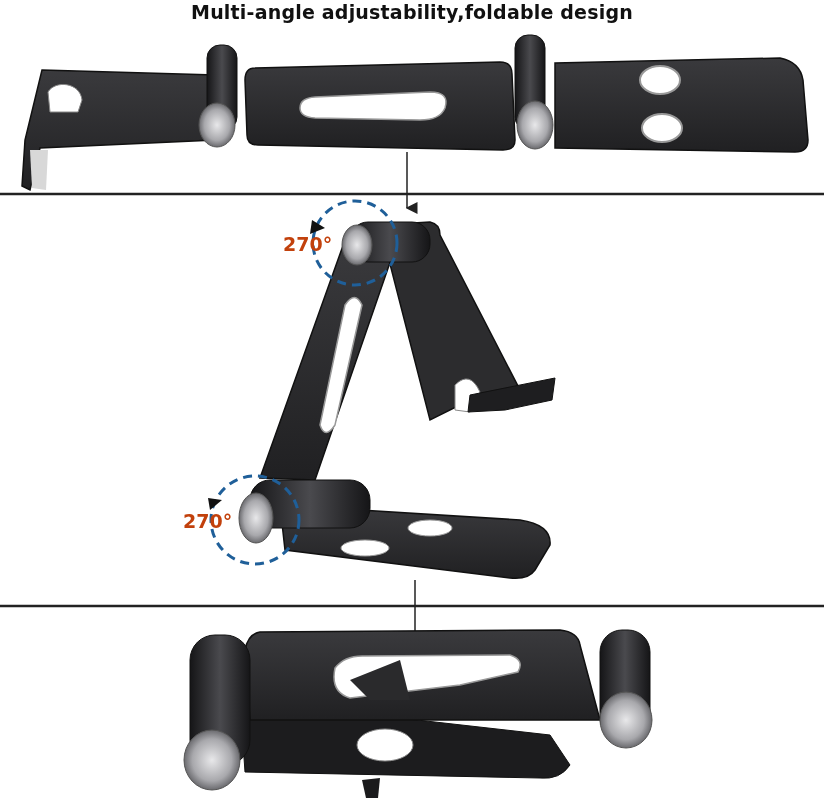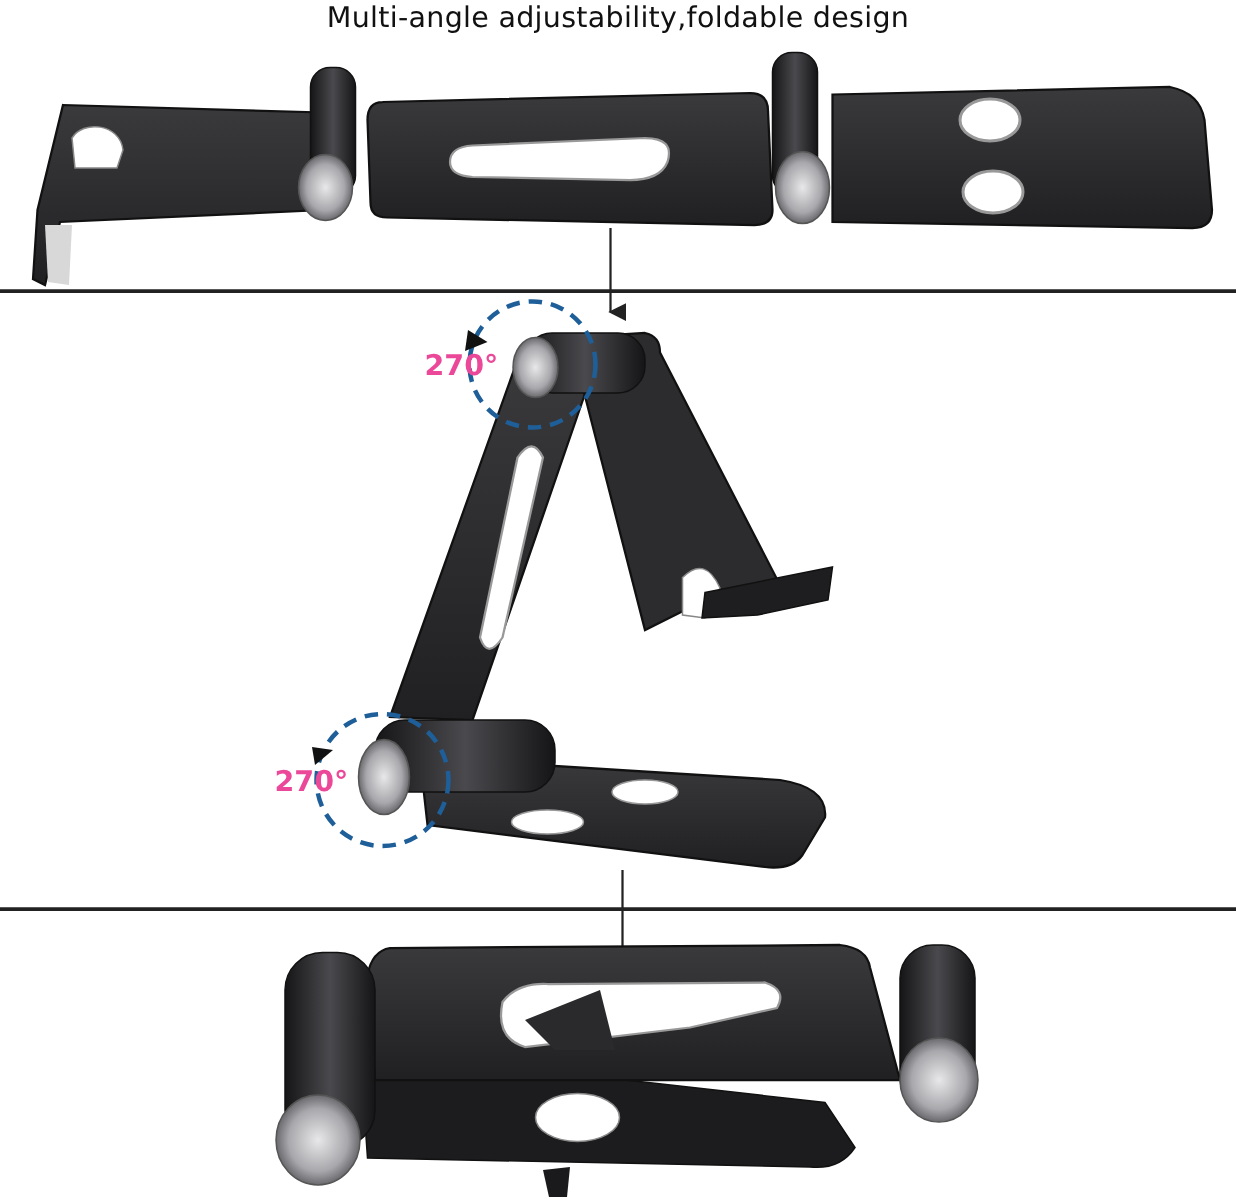--- a/index.html
+++ b/index.html
@@ -1,18 +1,18 @@
 <!DOCTYPE html>
 <html><head>
 <meta charset="utf-8">
 <style>
   html,body{margin:0;padding:0;background:#fff;}
   body{width:824px;height:800px;position:relative;overflow:hidden;font-family:"DejaVu Sans","Liberation Sans",sans-serif;}
-  .title{position:absolute;left:0;top:0;width:824px;text-align:center;font-size:19px;font-weight:normal;color:#111;line-height:24px;letter-spacing:0.2px;}
-  .label{position:absolute;font-size:19px;font-weight:bold;color:#ec4899;}
+  .title{position:absolute;left:0;top:0;width:824px;text-align:center;font-size:19px;font-weight:bold;color:#111;line-height:24px;letter-spacing:0.2px;}
+  .label{position:absolute;font-size:19px;font-weight:bold;color:#c2410c;}
   svg.scene{position:absolute;left:0;top:0;}
 </style>
 </head>
 <body>
 
 <div class="title">Multi-angle adjustability,foldable design</div>
 
 <svg class="scene" width="824" height="800" viewBox="0 0 824 800">
   <defs>
     <linearGradient id="plate" x1="0" y1="0" x2="0" y2="1">

